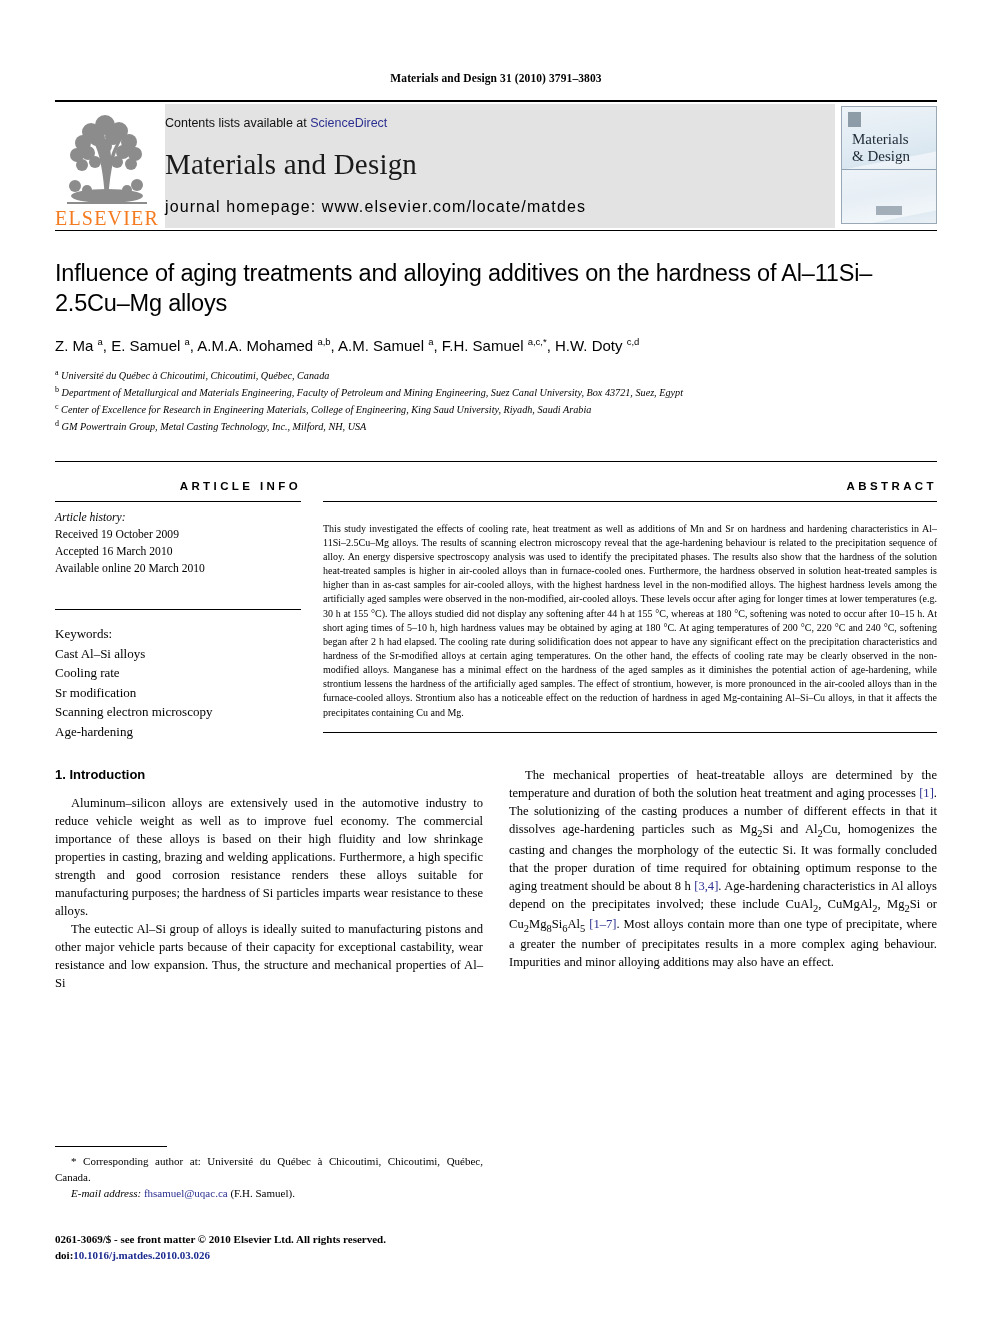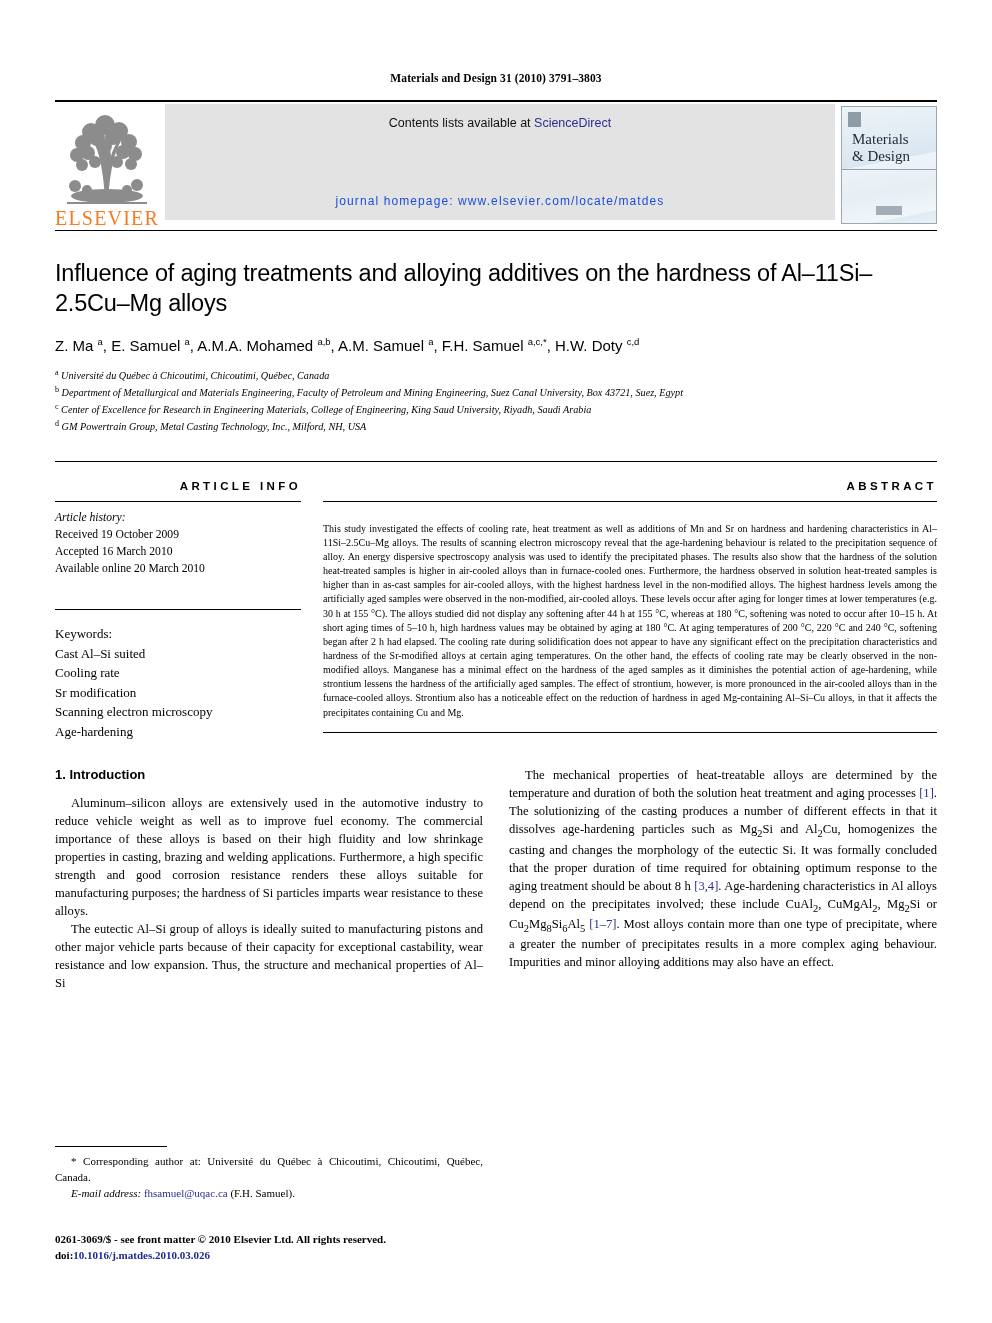--- a/index.html
+++ b/index.html
@@ -55,45 +55,44 @@
     font-family: "Liberation Serif", serif;
     font-size: 20px;
     letter-spacing: 1.2px;
     color: #F47B20;
     line-height: 1;
     padding-bottom: 2px;
   }
   .banner-center {
     flex: 1 1 auto;
     background: #e3e3e3;
-    margin: 2px 6px 10px 6px;
+    margin: 2px 6px 2px 6px;
     display: flex;
     flex-direction: column;
-    align-items: center;
     justify-content: space-between;
     padding: 12px 0 12px 0;
     box-sizing: border-box;
   }
   .contents-line {
     font-family: "Liberation Sans", sans-serif;
     font-size: 12.5px;
     color: #111;
   }
   .sd-link { color: #2b2f8f; }
   .journal-title {
     font-family: "Liberation Serif", serif;
     font-size: 29px;
     color: #1a1a1a;
     letter-spacing: 0.2px;
   }
   .homepage-line {
     font-family: "Liberation Sans", sans-serif;
-    font-size: 12px;
+    font-size: 16px;
     letter-spacing: 1.1px;
-    color: #1d4ed8;
+    color: #000000;
   }
   .cover-thumb {
     width: 96px;
     flex: 0 0 96px;
     margin: 4px 0 6px 0;
     border: 1px solid #9aa7b4;
     background: linear-gradient(170deg, #eef4f8 0%, #dce8f1 42%, #c9dbe9 70%, #eaf1f6 100%);
     position: relative;
     box-sizing: border-box;
     overflow: hidden;
@@ -282,20 +281,21 @@
           <rect x="6" y="90" width="80" height="2" fill="#8c8c8c"></rect>
         </svg>
       </div>
       <div class="elsevier-word">ELSEVIER</div>
     </div>
 
     <div class="banner-center">
       <div class="contents-line">
         <span>Contents lists available at </span><span class="sd-link">ScienceDirect</span>
       </div>
+      <div class="journal-title">Materials and Design</div>
       <div class="homepage-line">journal homepage: www.elsevier.com/locate/matdes</div>
     </div>
 
     <div class="cover-thumb">
       <div class="cover-mark"></div>
       <div class="cover-swoosh"></div>
       <div class="cover-band"></div>
       <div class="cover-title">
         <div>Materials</div>
         <div>&amp; Design</div>
@@ -329,21 +329,21 @@
       <div class="sec-label">ARTICLE INFO</div>
       <div class="rule-thick"></div>
       <div class="info-group">
         <div class="ital">Article history:</div>
         <div>Received 19 October 2009</div>
         <div>Accepted 16 March 2010</div>
         <div>Available online 20 March 2010</div>
       </div>
       <div class="keywords-group">
         <div class="ital">Keywords:</div>
-        <div>Cast Al–Si suited</div>
+        <div>Cast Al–Si alloys</div>
         <div>Cooling rate</div>
         <div>Sr modification</div>
         <div>Scanning electron microscopy</div>
         <div>Age-hardening</div>
       </div>
     </div>
 
     <div class="col-abs">
       <div class="sec-label">ABSTRACT</div>
       <div class="abstract-body">This study investigated the effects of cooling rate, heat treatment as well as additions of Mn and Sr on hardness and hardening characteristics in Al–11Si–2.5Cu–Mg alloys. The results of scanning electron microscopy reveal that the age-hardening behaviour is related to the precipitation sequence of alloy. An energy dispersive spectroscopy analysis was used to identify the precipitated phases. The results also show that the hardness of the solution heat-treated samples is higher in air-cooled alloys than in furnace-cooled ones. Furthermore, the hardness observed in solution heat-treated samples is higher than in as-cast samples for air-cooled alloys, with the highest hardness level in the non-modified alloys. The highest hardness levels among the artificially aged samples were observed in the non-modified, air-cooled alloys. These levels occur after aging for longer times at lower temperatures (e.g. 30 h at 155 °C). The alloys studied did not display any softening after 44 h at 155 °C, whereas at 180 °C, softening was noted to occur after 10–15 h. At short aging times of 5–10 h, high hardness values may be obtained by aging at 180 °C. At aging temperatures of 200 °C, 220 °C and 240 °C, softening began after 2 h had elapsed. The cooling rate during solidification does not appear to have any significant effect on the precipitation characteristics and hardness of the Sr-modified alloys at certain aging temperatures. On the other hand, the effects of cooling rate may be clearly observed in the non-modified alloys. Manganese has a minimal effect on the hardness of the aged samples as it diminishes the potential action of age-hardening, while strontium lessens the hardness of the artificially aged samples. The effect of strontium, however, is more pronounced in the air-cooled alloys than in the furnace-cooled alloys. Strontium also has a noticeable effect on the reduction of hardness in aged Mg-containing Al–Si–Cu alloys, in that it affects the precipitates containing Cu and Mg.</div>

